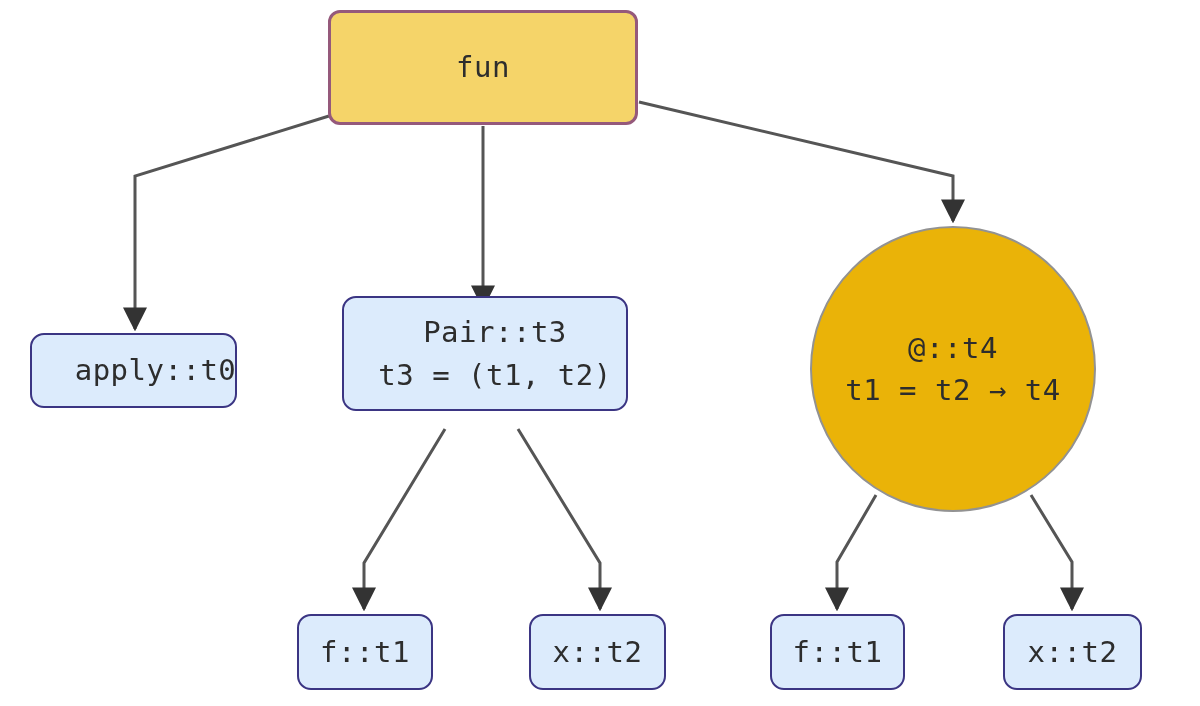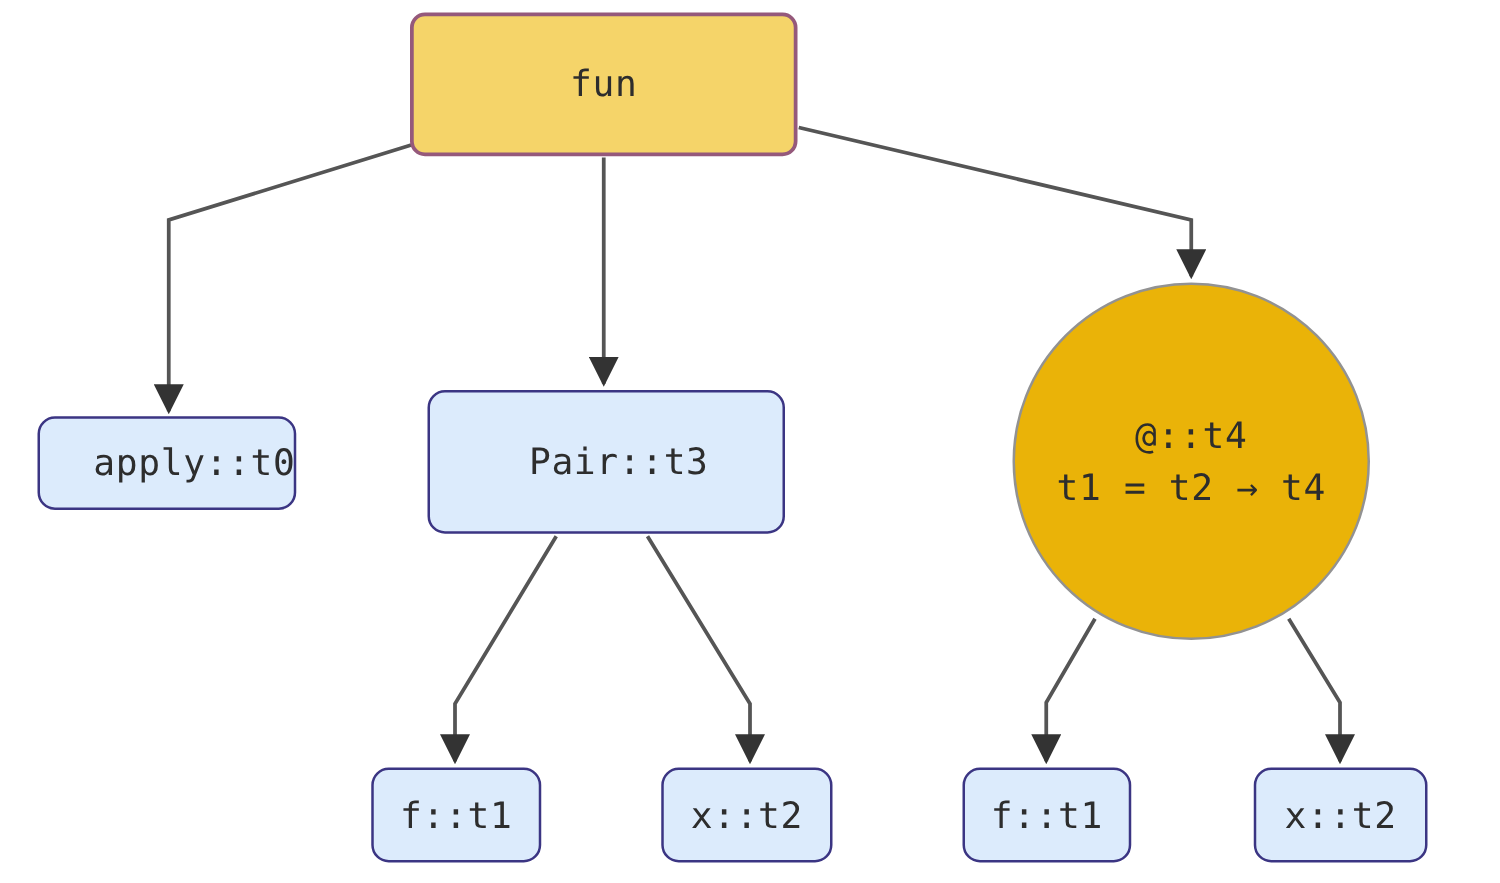--- a/index.html
+++ b/index.html
@@ -53,21 +53,21 @@
     justify-content: center;
   }
   .node-circle {
     background: #eab308;
     border: 2px solid #929292;
     border-radius: 50%;
   }
   
   .pos-root   { left: 328px;  top: 10px;  width: 310px; height: 115px; }
   .pos-apply  { left: 30px;   top: 333px; width: 207px; height: 75px; padding-left: 44px;  }
-  .pos-pair   { left: 342px;  top: 312px; width: 286px; height: 115px; padding-left: 20px; }
+  .pos-pair   { left: 342px;  top: 296px; width: 286px; height: 115px; padding-left: 20px; }
   .pos-app    { left: 810px;  top: 226px; width: 286px; height: 286px; }
   .pos-f1     { left: 297px;  top: 614px; width: 136px; height: 76px;  }
   .pos-x1     { left: 529px;  top: 614px; width: 137px; height: 76px;  }
   .pos-f2     { left: 770px;  top: 614px; width: 135px; height: 76px;  }
   .pos-x2     { left: 1003px; top: 614px; width: 139px; height: 76px;  }
 </style>
 </head>
 <body>
 
 <div class="canvas">
@@ -90,20 +90,21 @@
   <div class="node node-root pos-root">
     <div>fun</div>
   </div>
 
   <div class="node node-rect pos-apply">
     <div>apply::t0</div>
   </div>
 
   <div class="node node-rect pos-pair">
     <div>Pair::t3</div>
+    <div>t3 = (t1, t2)</div>
   </div>
 
   <div class="node node-circle pos-app">
     <div>@::t4</div>
     <div>t1 = t2 → t4</div>
   </div>
 
   <div class="node node-rect pos-f1">
     <div>f::t1</div>
   </div>

